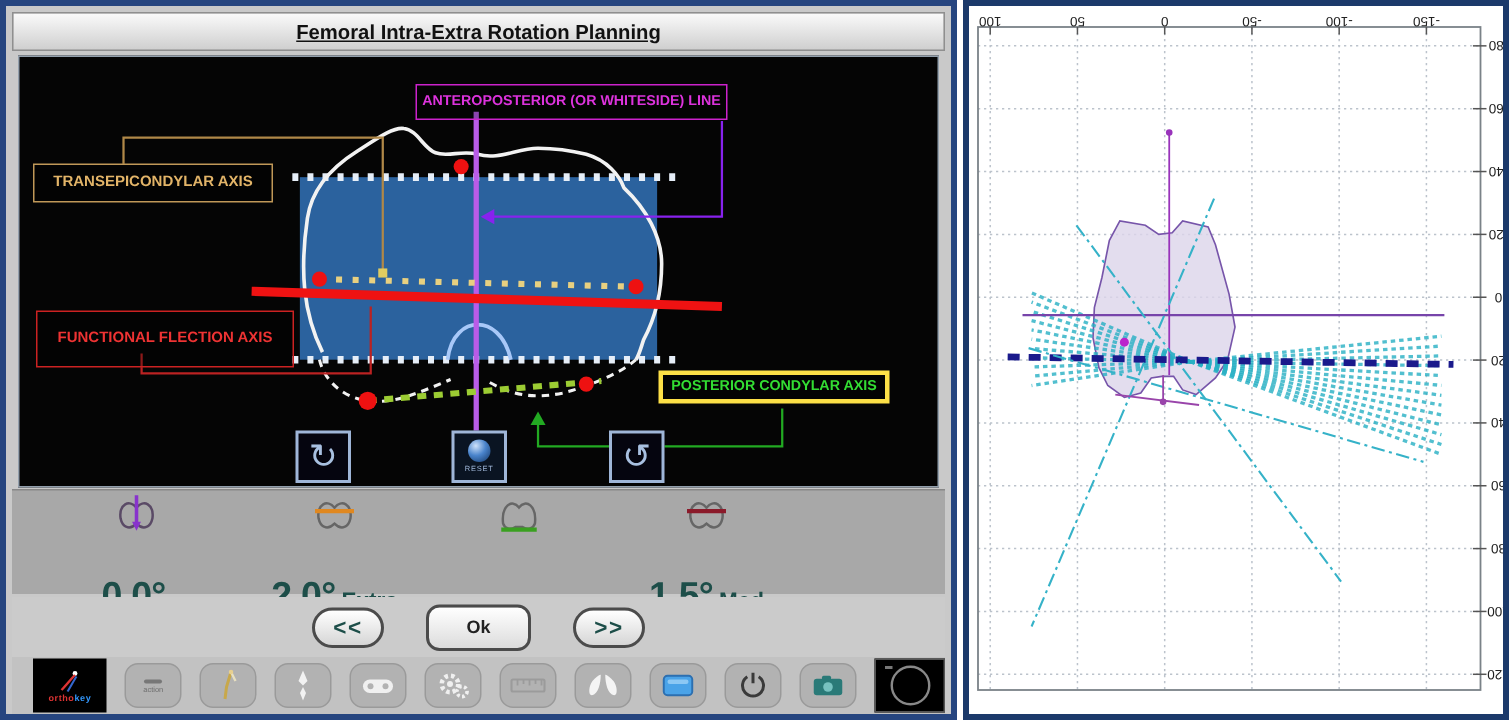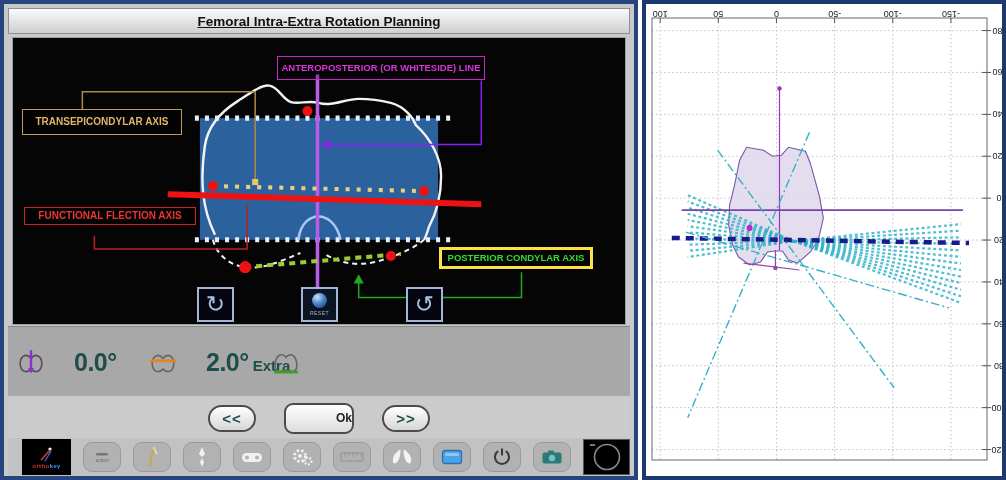--- a/index.html
+++ b/index.html
@@ -13,50 +13,50 @@
     background:linear-gradient(#fafafa,#cfcfcf);border:1px solid #8f8f8f;
     display:flex;align-items:center;justify-content:center;
     font-size:13.5px;font-weight:bold;color:#111;text-decoration:underline;}
   .canvas{position:absolute;left:8px;top:33px;width:614px;height:288px;
     background:#050505;border:1px solid #93a0ad;}
   .canvas svg{position:absolute;left:0;top:0;}
 
   .axis-label{position:absolute;display:flex;align-items:center;justify-content:center;
     font-weight:bold;background:rgba(0,0,0,.25);text-align:center;line-height:1.05;}
   .lab-tea{left:9px;top:71px;width:160px;height:26px;border:1px solid #c09858;color:#e2b468;font-size:10px;}
-  .lab-ffa{left:11px;top:169px;width:172px;height:18px;border:1px solid #cc2222;color:#ee3333;font-size:10px;}
+  .lab-ffa{left:11px;top:169px;width:172px;height:38px;border:1px solid #cc2222;color:#ee3333;font-size:10px;}
   .lab-ap{left:264px;top:18px;width:208px;height:24px;border:1px solid #cc22cc;color:#dd33dd;font-size:9.5px;}
   .lab-pca{left:426px;top:209px;width:154px;height:22px;border:3px solid #fde047;color:#33dd33;font-size:9.5px;}
 
   .rot-btn{position:absolute;width:37px;height:35px;background:#05050f;
     border:2px solid #9fb6d8;color:#a8c0e0;display:flex;align-items:center;justify-content:center;
     font-size:23px;line-height:1;cursor:pointer;}
   .reset-btn{position:absolute;width:37px;height:35px;background:#0a1422;
     border:2px solid #9fb6d8;display:flex;flex-direction:column;align-items:center;justify-content:center;cursor:pointer;}
   .reset-sphere{width:15px;height:15px;border-radius:50%;
     background:radial-gradient(circle at 35% 28%, #cfe2fa, #4a84cc 45%, #123462);}
   .reset-label{font-size:5px;color:#9fb6d8;margin-top:2px;letter-spacing:.5px;}
 
   .measure-bar{position:absolute;left:4px;top:322px;width:622px;height:70px;background:#a8a8a8;
     border-top:1px solid #888;}
   .measure-col{position:absolute;top:2px;width:150px;height:66px;
-    display:flex;flex-direction:row;align-items:center;justify-content:flex-start;gap:28px;}
+    display:flex;flex-direction:column;align-items:center;justify-content:flex-start;gap:28px;}
   .measure-icon{height:28px;display:flex;align-items:center;}
   .measure-val{display:flex;align-items:baseline;gap:4px;color:#1d4e49;}
   .measure-num{font-size:25px;font-weight:bold;letter-spacing:-.5px;}
   .measure-suffix{font-size:15px;font-weight:bold;}
 
   .nav-row{position:absolute;left:4px;top:394px;width:622px;height:40px;background:#cbcbcb;
     display:flex;align-items:center;justify-content:center;gap:28px;}
   .pill-btn{width:48px;height:27px;border:2px solid #4b4b4b;border-radius:14px;
     background:linear-gradient(#ffffff,#d6d6d6);color:#1d4e49;font-weight:bold;font-size:15px;
     display:flex;align-items:center;justify-content:center;letter-spacing:1px;cursor:pointer;}
   .ok-btn{width:70px;height:31px;border:2px solid #4b4b4b;border-radius:9px;
     background:linear-gradient(#ffffff,#dcdcdc);color:#222;font-weight:bold;font-size:12px;
-    display:flex;align-items:center;justify-content:flex-end;cursor:pointer;}
+    display:flex;align-items:center;justify-content:center;cursor:pointer;}
 
   .toolbar{position:absolute;left:4px;top:434px;width:622px;height:38px;background:#c2c2c2;
     display:flex;align-items:center;gap:12px;padding-left:14px;}
   .logo-box{width:52px;height:36px;background:#000;display:flex;flex-direction:column;
     align-items:center;justify-content:center;cursor:pointer;}
   .logo-text{font-size:6px;font-weight:bold;letter-spacing:.4px;margin-top:1px;}
   .logo-text .a{color:#d33;}
   .logo-text .b{color:#39f;}
   .tool-btn{width:40px;height:30px;border-radius:9px;background:#b2b2b2;border:1px solid #9a9a9a;
     display:flex;flex-direction:column;align-items:center;justify-content:center;cursor:pointer;}
@@ -167,20 +167,32 @@
           <span class="measure-num">2.0°</span>
           <span class="measure-suffix">Extra</span>
         </div>
       </div>
       <div class="measure-col" style="left:263px;">
         <div class="measure-icon">
           <svg width="30" height="26" viewBox="0 0 24 22">
             <path d="M3,16 C2,6 8,2 12,7 C16,2 22,6 21,16 C20,19 17,20 14,18 L10,18 C7,20 4,19 3,16 Z" fill="none" stroke="#666" stroke-width="1.4"></path>
             <line x1="2" y1="19.5" x2="22" y2="19.5" stroke="#3aa020" stroke-width="2.4"></line>
           </svg>
+        </div>
+      </div>
+      <div class="measure-col" style="left:388px;">
+        <div class="measure-icon">
+          <svg width="30" height="26" viewBox="0 0 24 22">
+            <path d="M3,14 C2,6 8,3 12,8 C16,3 22,6 21,14 C20,19 16,21 12,17 C8,21 4,19 3,14 Z" fill="none" stroke="#666" stroke-width="1.4"></path>
+            <line x1="1" y1="10" x2="23" y2="10" stroke="#8b1a2a" stroke-width="2.4"></line>
+          </svg>
+        </div>
+        <div class="measure-val">
+          <span class="measure-num">1.5°</span>
+          <span class="measure-suffix">Med</span>
         </div>
       </div>
     </div>
 
     <div class="nav-row">
       <div class="pill-btn">
         <span>&lt;&lt;</span>
       </div>
       <div class="ok-btn">
         <span>Ok</span>

